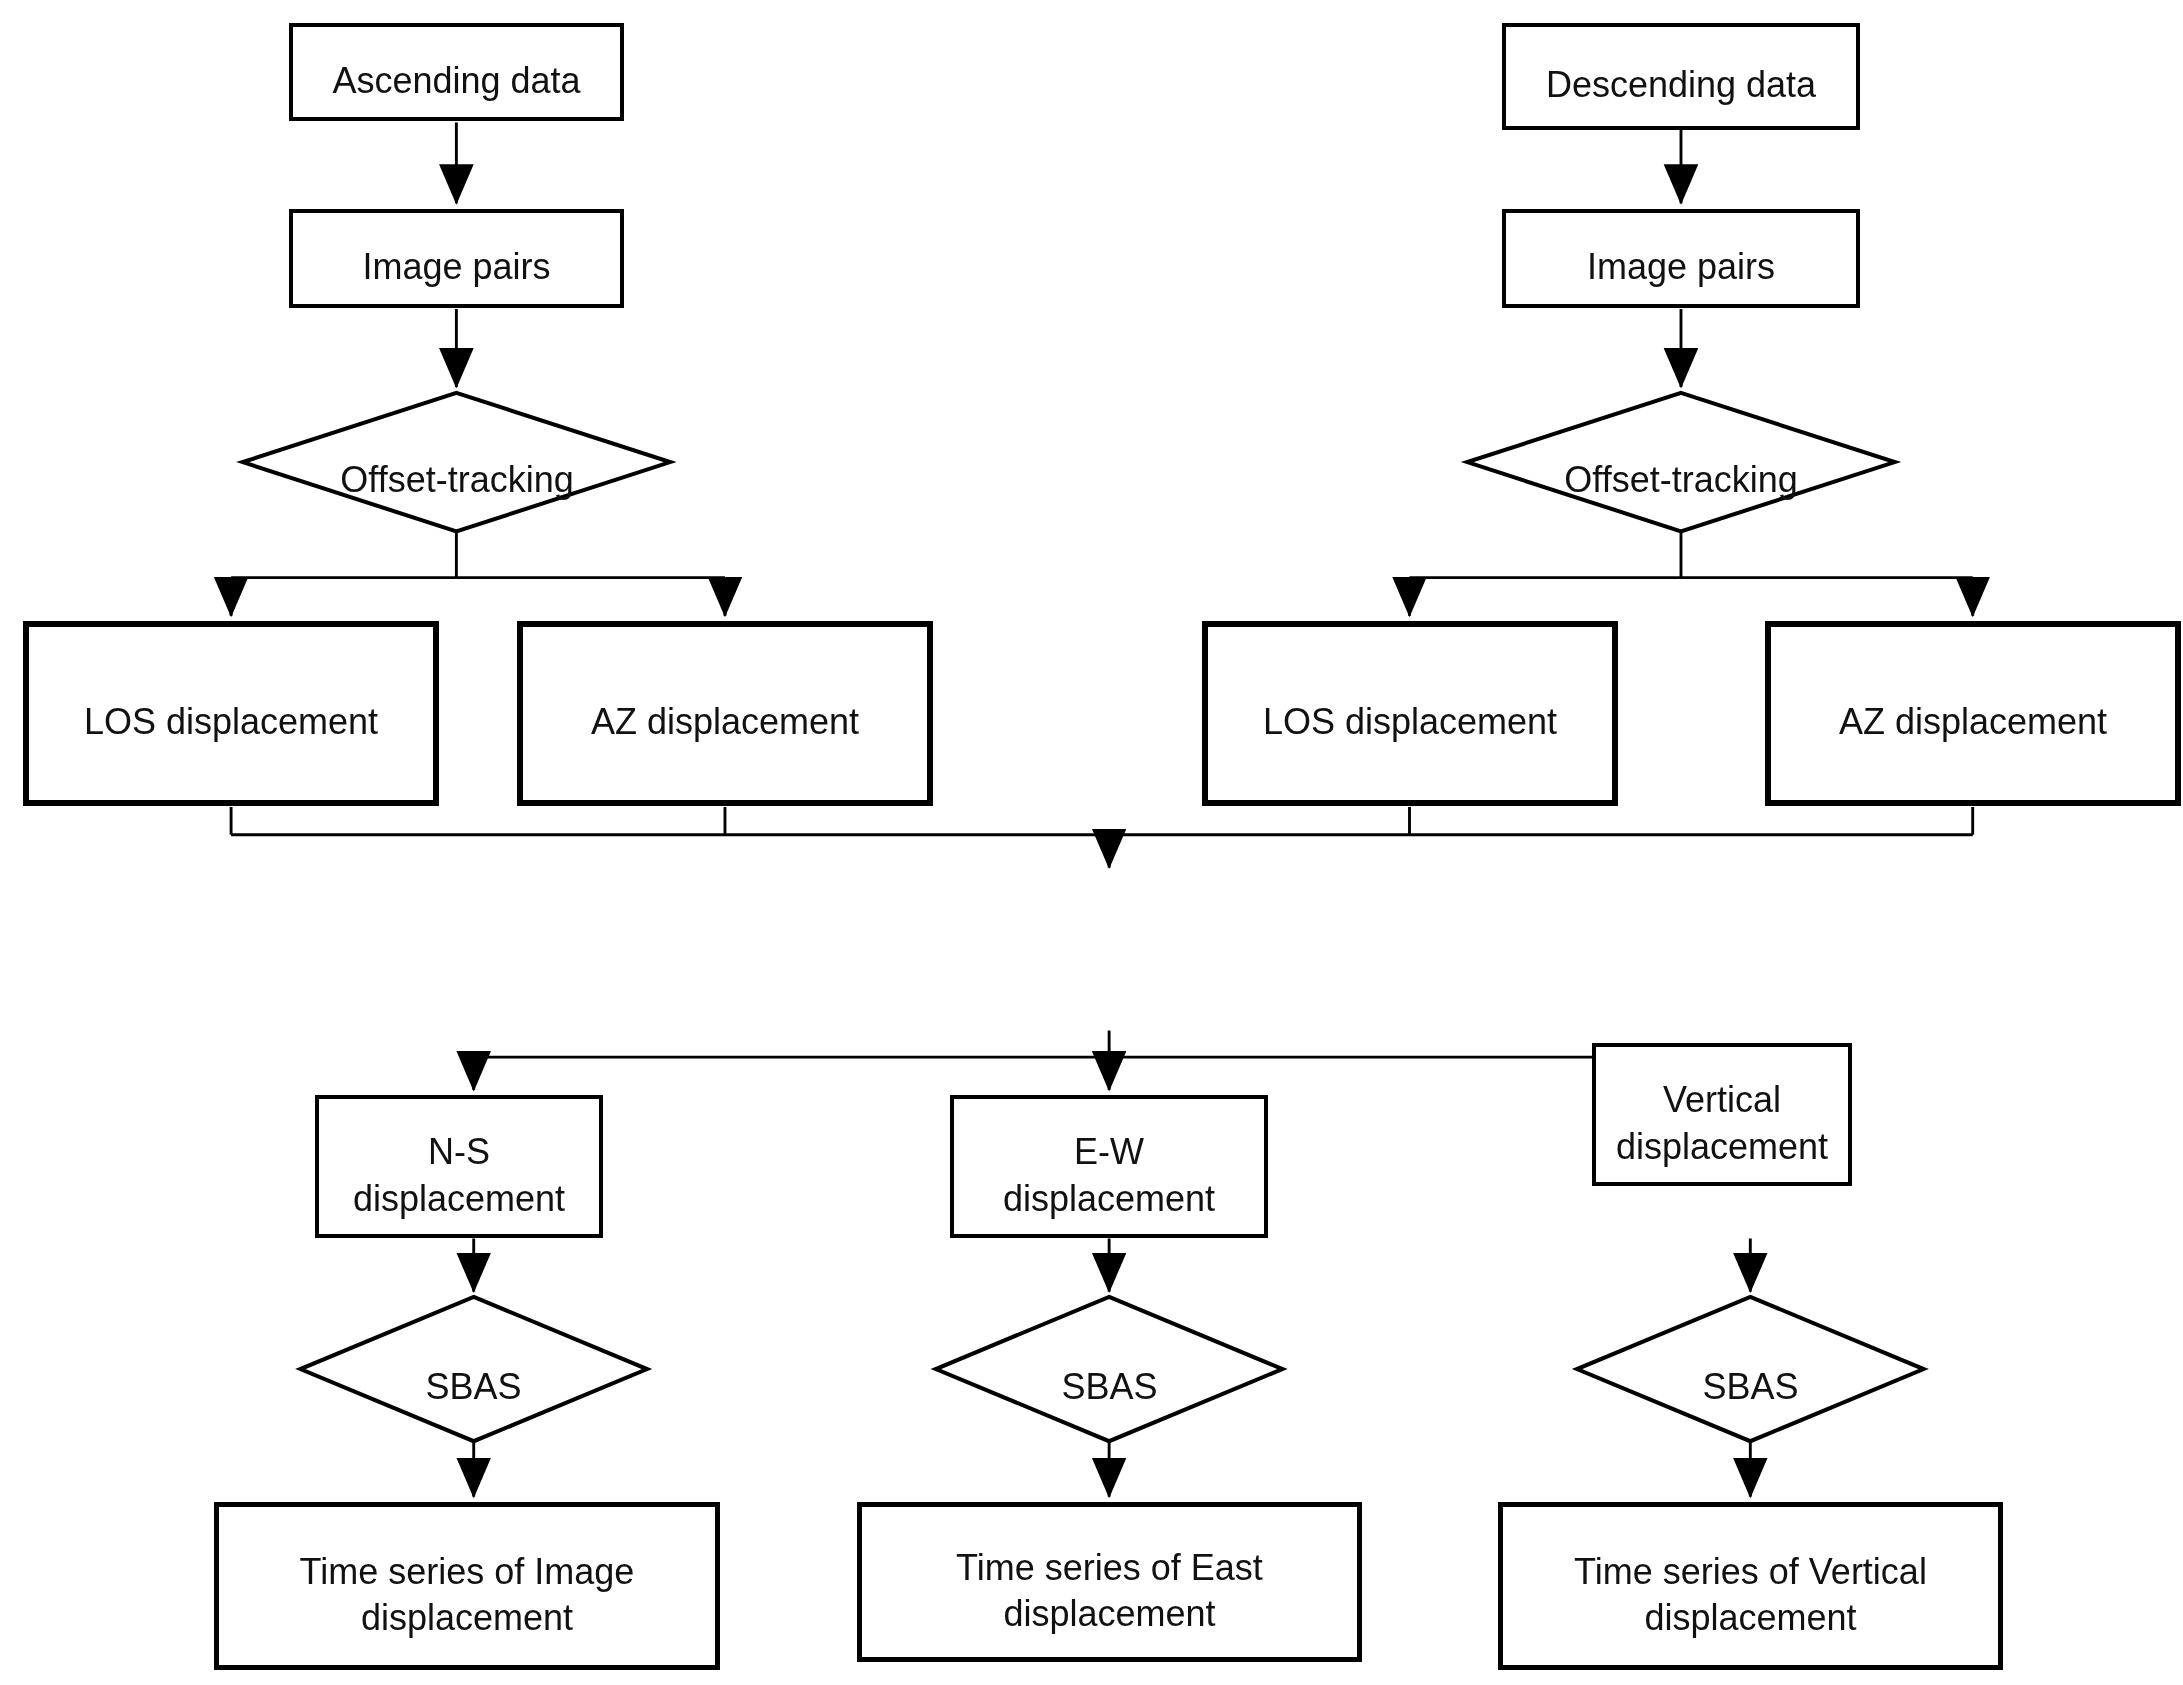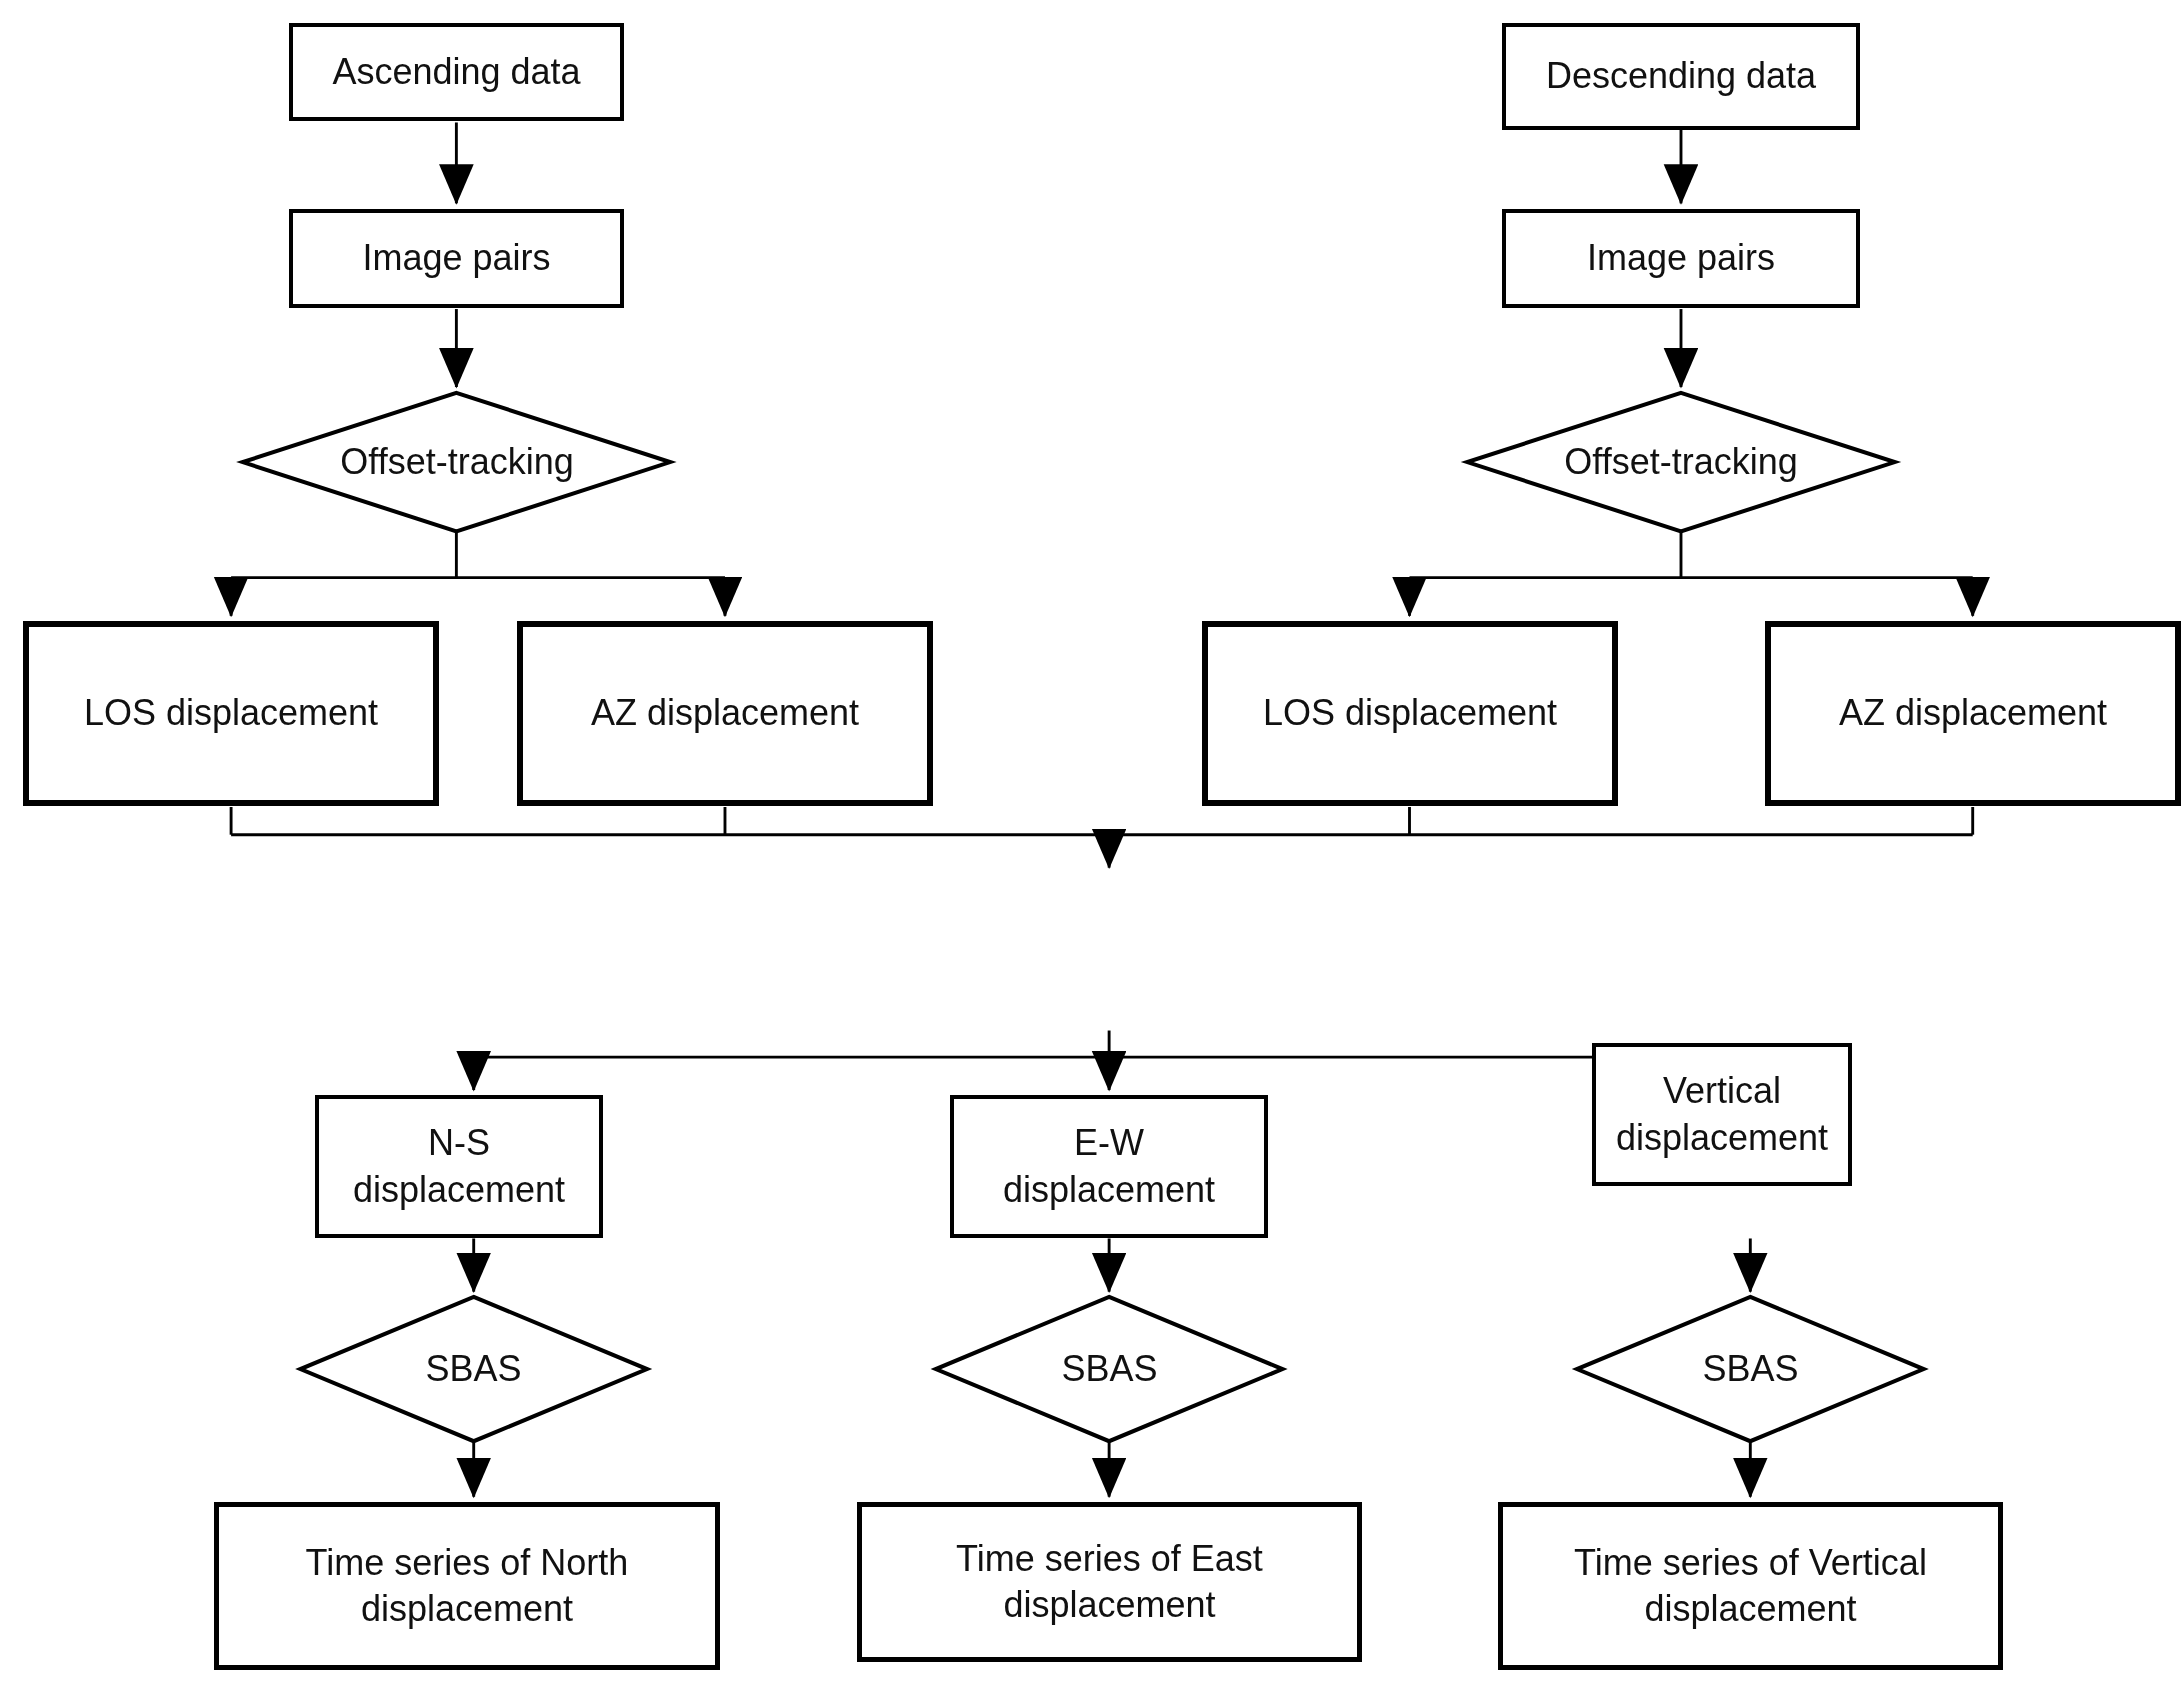--- a/index.html
+++ b/index.html
@@ -31,20 +31,21 @@
     text-align:center;
   }
   .dlabel{
     position:absolute;
     display:flex;flex-direction:row;align-items:center;justify-content:center;
     z-index:3;text-align:center;
   }
   .label,.dlabel{
     font-size:36px;line-height:1.28;color:var(--text);
     white-space:nowrap;
+    margin-top:18px;
   }
 </style>
 </head>
 <body>
 
 <div id="canvas">
 
   <svg id="edges" width="2183" height="1685" viewBox="0 0 3779 2917">
     <defs>
       <marker id="ah" markerUnits="strokeWidth" markerWidth="15" markerHeight="13" refX="13.5" refY="6" orient="auto">
@@ -159,21 +160,21 @@
 
   <div class="node" style="left:1592px;top:1043px;width:260px;height:143px;border-width:4.6px">
     <div class="label">
         <div>Vertical</div>
         <div>displacement</div>
       </div>
   </div>
 
   <div class="node" style="left:214px;top:1502px;width:506px;height:168px;border-width:5.8px">
     <div class="label">
-        <div>Time series of North</div>
+        <div>Time series of Image</div>
         <div>displacement</div>
       </div>
   </div>
 
   <div class="node" style="left:857px;top:1502px;width:505px;height:160px;border-width:5.8px">
     <div class="label">
         <div>Time series of East</div>
         <div>displacement</div>
       </div>
   </div>

